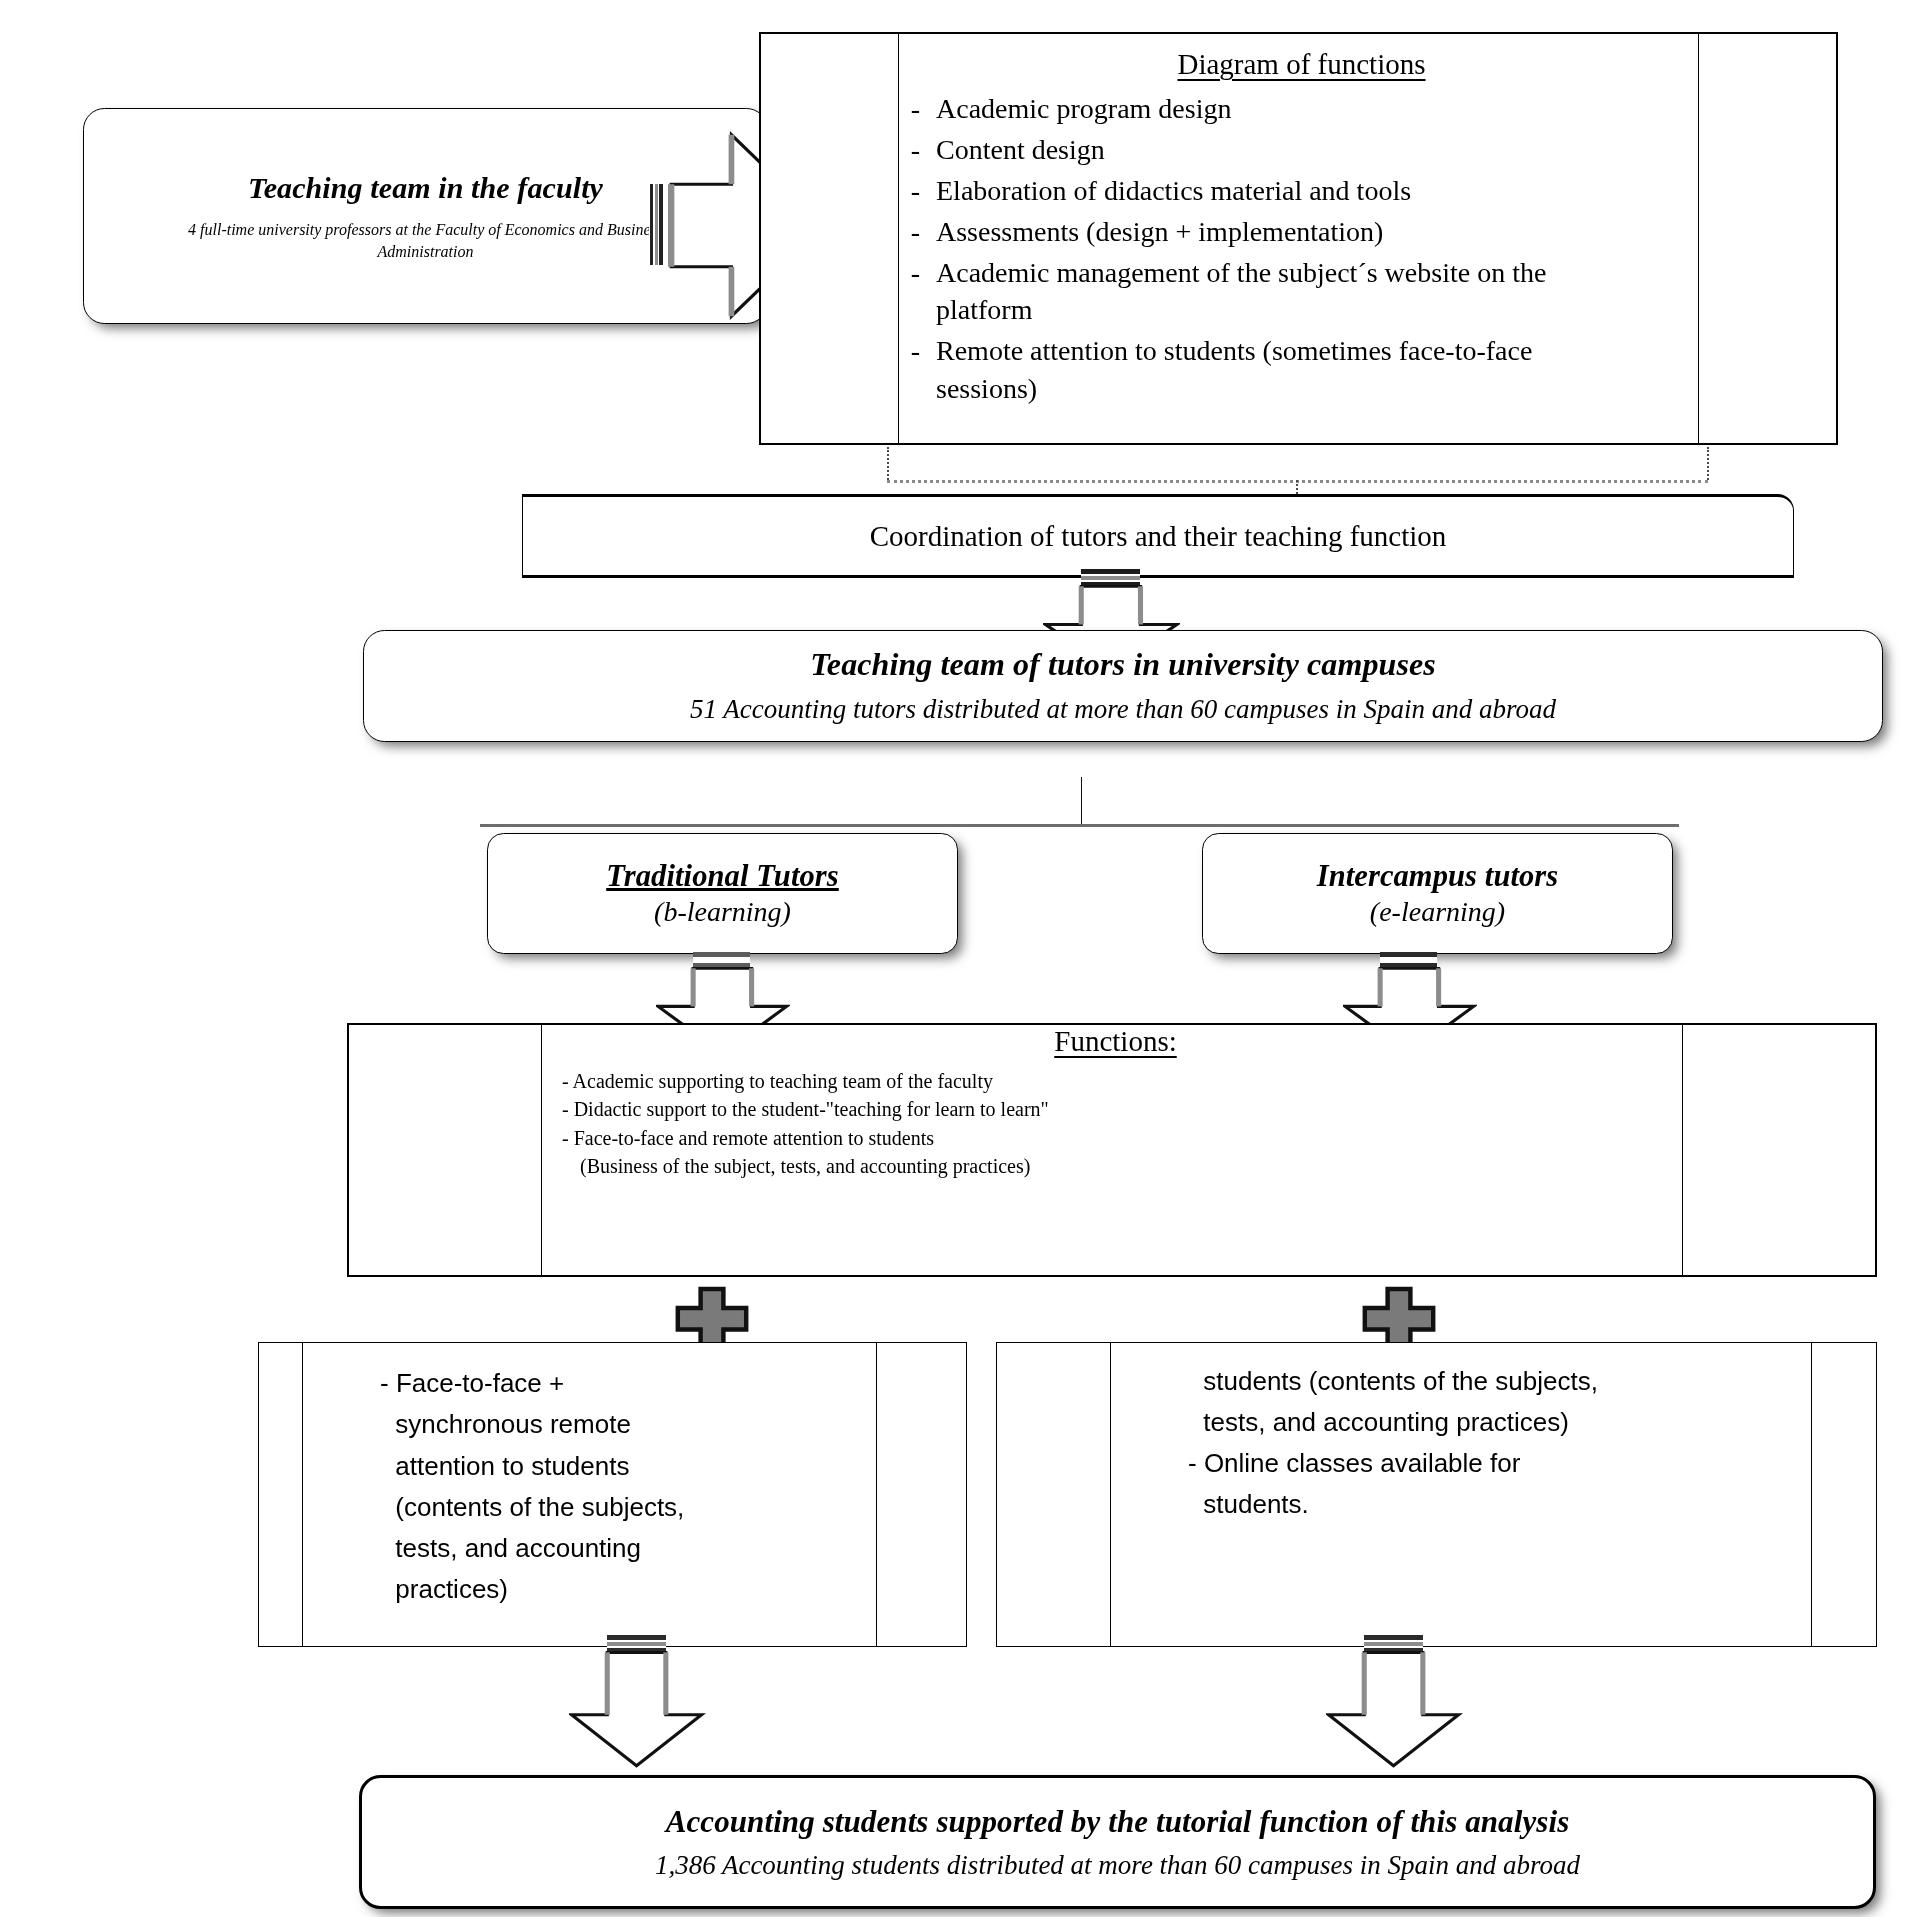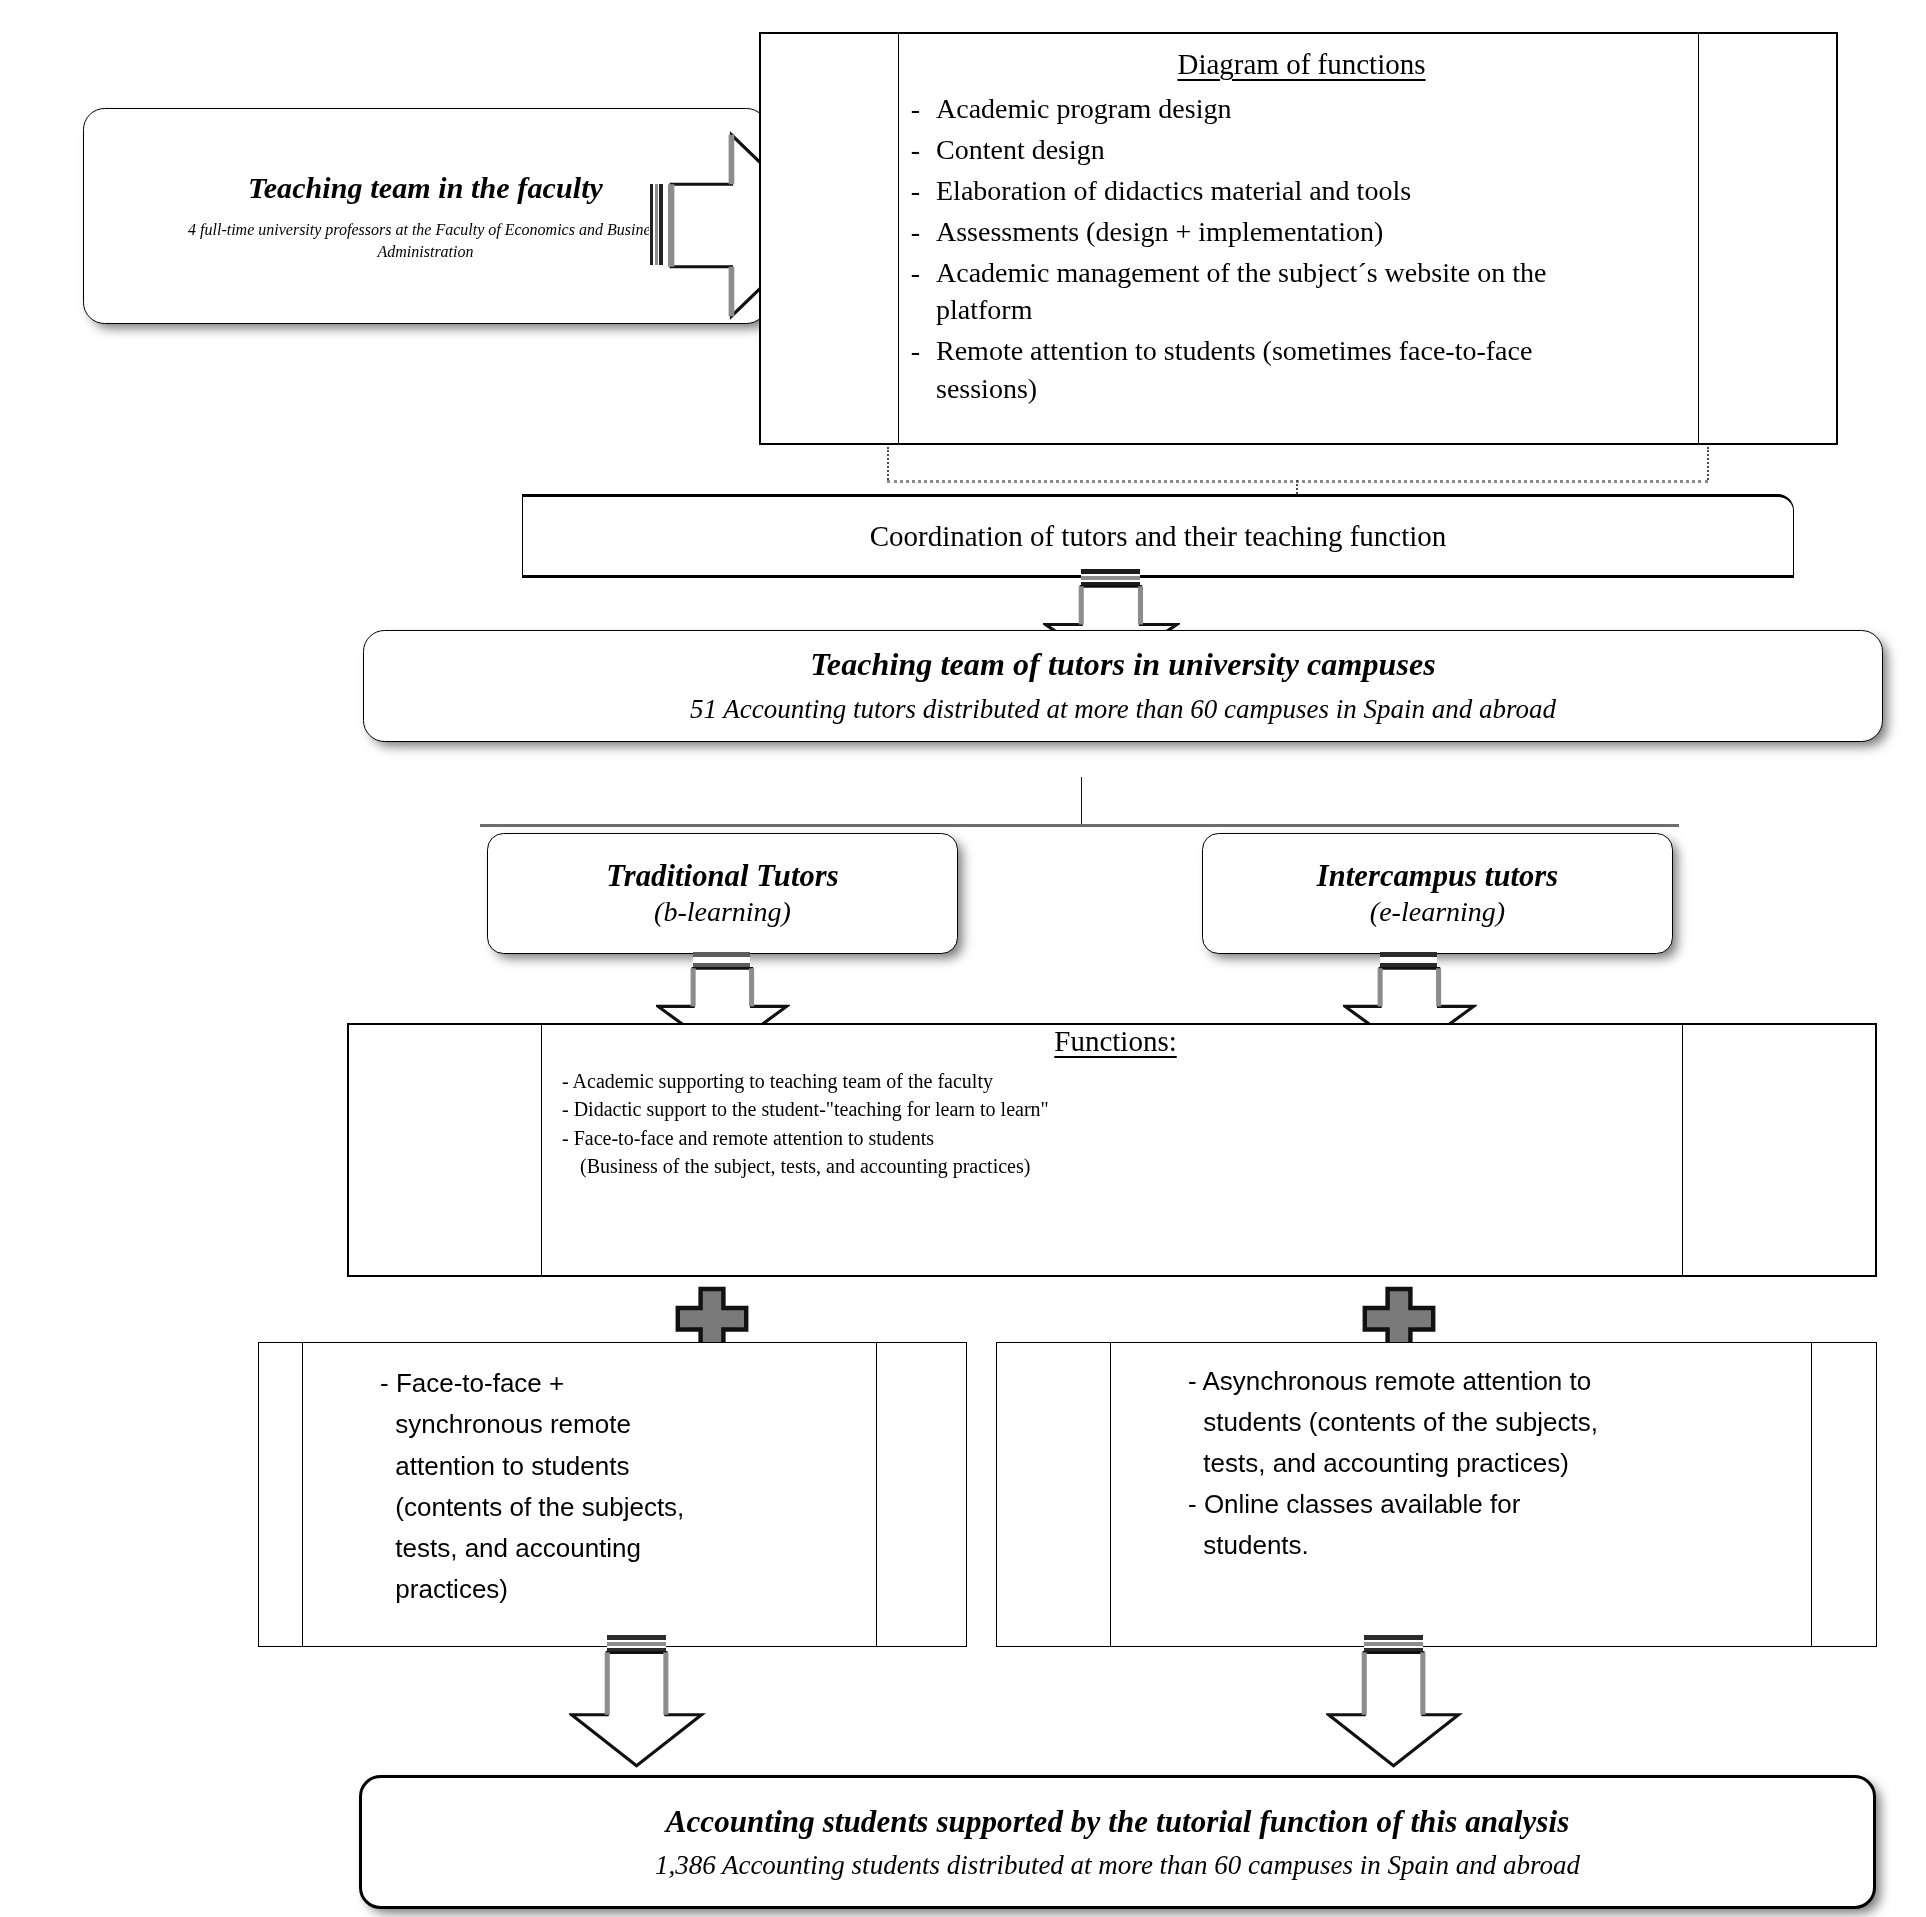--- a/index.html
+++ b/index.html
@@ -196,21 +196,21 @@
 
   <div class="abs rbox" style="left:363px; top:630px; width:1520px; height:112px; padding:6.4px 45px;">
     <div class="ttl-bi" style="font-size:32px; line-height:1.2; margin-bottom:10.2px;">Teaching team of tutors in university campuses</div>
     <div class="sub-i" style="font-size:27px; line-height:1.25;">51 Accounting tutors distributed at more than 60 campuses  in Spain and abroad</div>
   </div>
 
   <div class="solid-v" style="left:1081px; top:777px; height:48px;"></div>
   <div class="solid-h" style="left:480px; top:824px; width:1199px;"></div>
 
   <div class="abs rbox rbox-sm" style="left:487px; top:833px; width:471px; height:121px; padding:3.8px 19px;">
-    <div class="ttl-bi" style="font-size:30.5px; line-height:1.18;">Traditional Tutors</div>
+    <div class="ttl-bi" style="font-size:30.5px; line-height:1.18;text-decoration:underline;">Traditional Tutors</div>
     <div class="sub-i" style="font-size:28px; line-height:1.2;">(b-learning)</div>
   </div>
 
   <div class="abs rbox rbox-sm" style="left:1202px; top:833px; width:471px; height:121px; padding:3.8px 19px;">
     <div class="ttl-bi" style="font-size:30.5px; line-height:1.18;">Intercampus tutors</div>
     <div class="sub-i" style="font-size:28px; line-height:1.2;">(e-learning)</div>
   </div>
 
   <div class="abs" style="left:693px; top:952px; width:57px; height:18px; background:#fff;">
     <div class="abs" style="left:0; top:0;   width:57px; height:4.5px; background:#5d5d5d;"></div>
@@ -266,21 +266,20 @@
       <div style="padding-left:15.3px;">(contents  of the subjects,</div>
       <div style="padding-left:15.3px;">tests, and accounting</div>
       <div style="padding-left:15.3px;">practices)</div>
     </div>
   </div>
 
   <div class="abs sqbox" style="left:996px; top:1342px; width:881px; height:305px; border-width:1.9px;">
     <div class="vrule" style="left:113px;"></div>
     <div class="vrule" style="right:64px;"></div>
     <div class="abs sans-norm" style="left:191px; right:73px; top:18px; font-size:26px; line-height:1.58;">
-      <div>- Asynchronous  remote attention to</div>
       <div style="padding-left:15.3px;">students (contents of the subjects,</div>
       <div style="padding-left:15.3px;">tests, and accounting  practices)</div>
       <div>- Online  classes available  for</div>
       <div style="padding-left:15.3px;">students.</div>
     </div>
   </div>
 
   <div class="abs" style="left:607px; top:1635px; width:59px; height:19px; background:#fff;">
     <div class="abs" style="left:0; top:0;   width:59px; height:5.1px; background:#2b2b2b;"></div>
     <div class="abs" style="left:0; top:7px;width:59px; height:3.8px; background:#8d8d8d;"></div>

